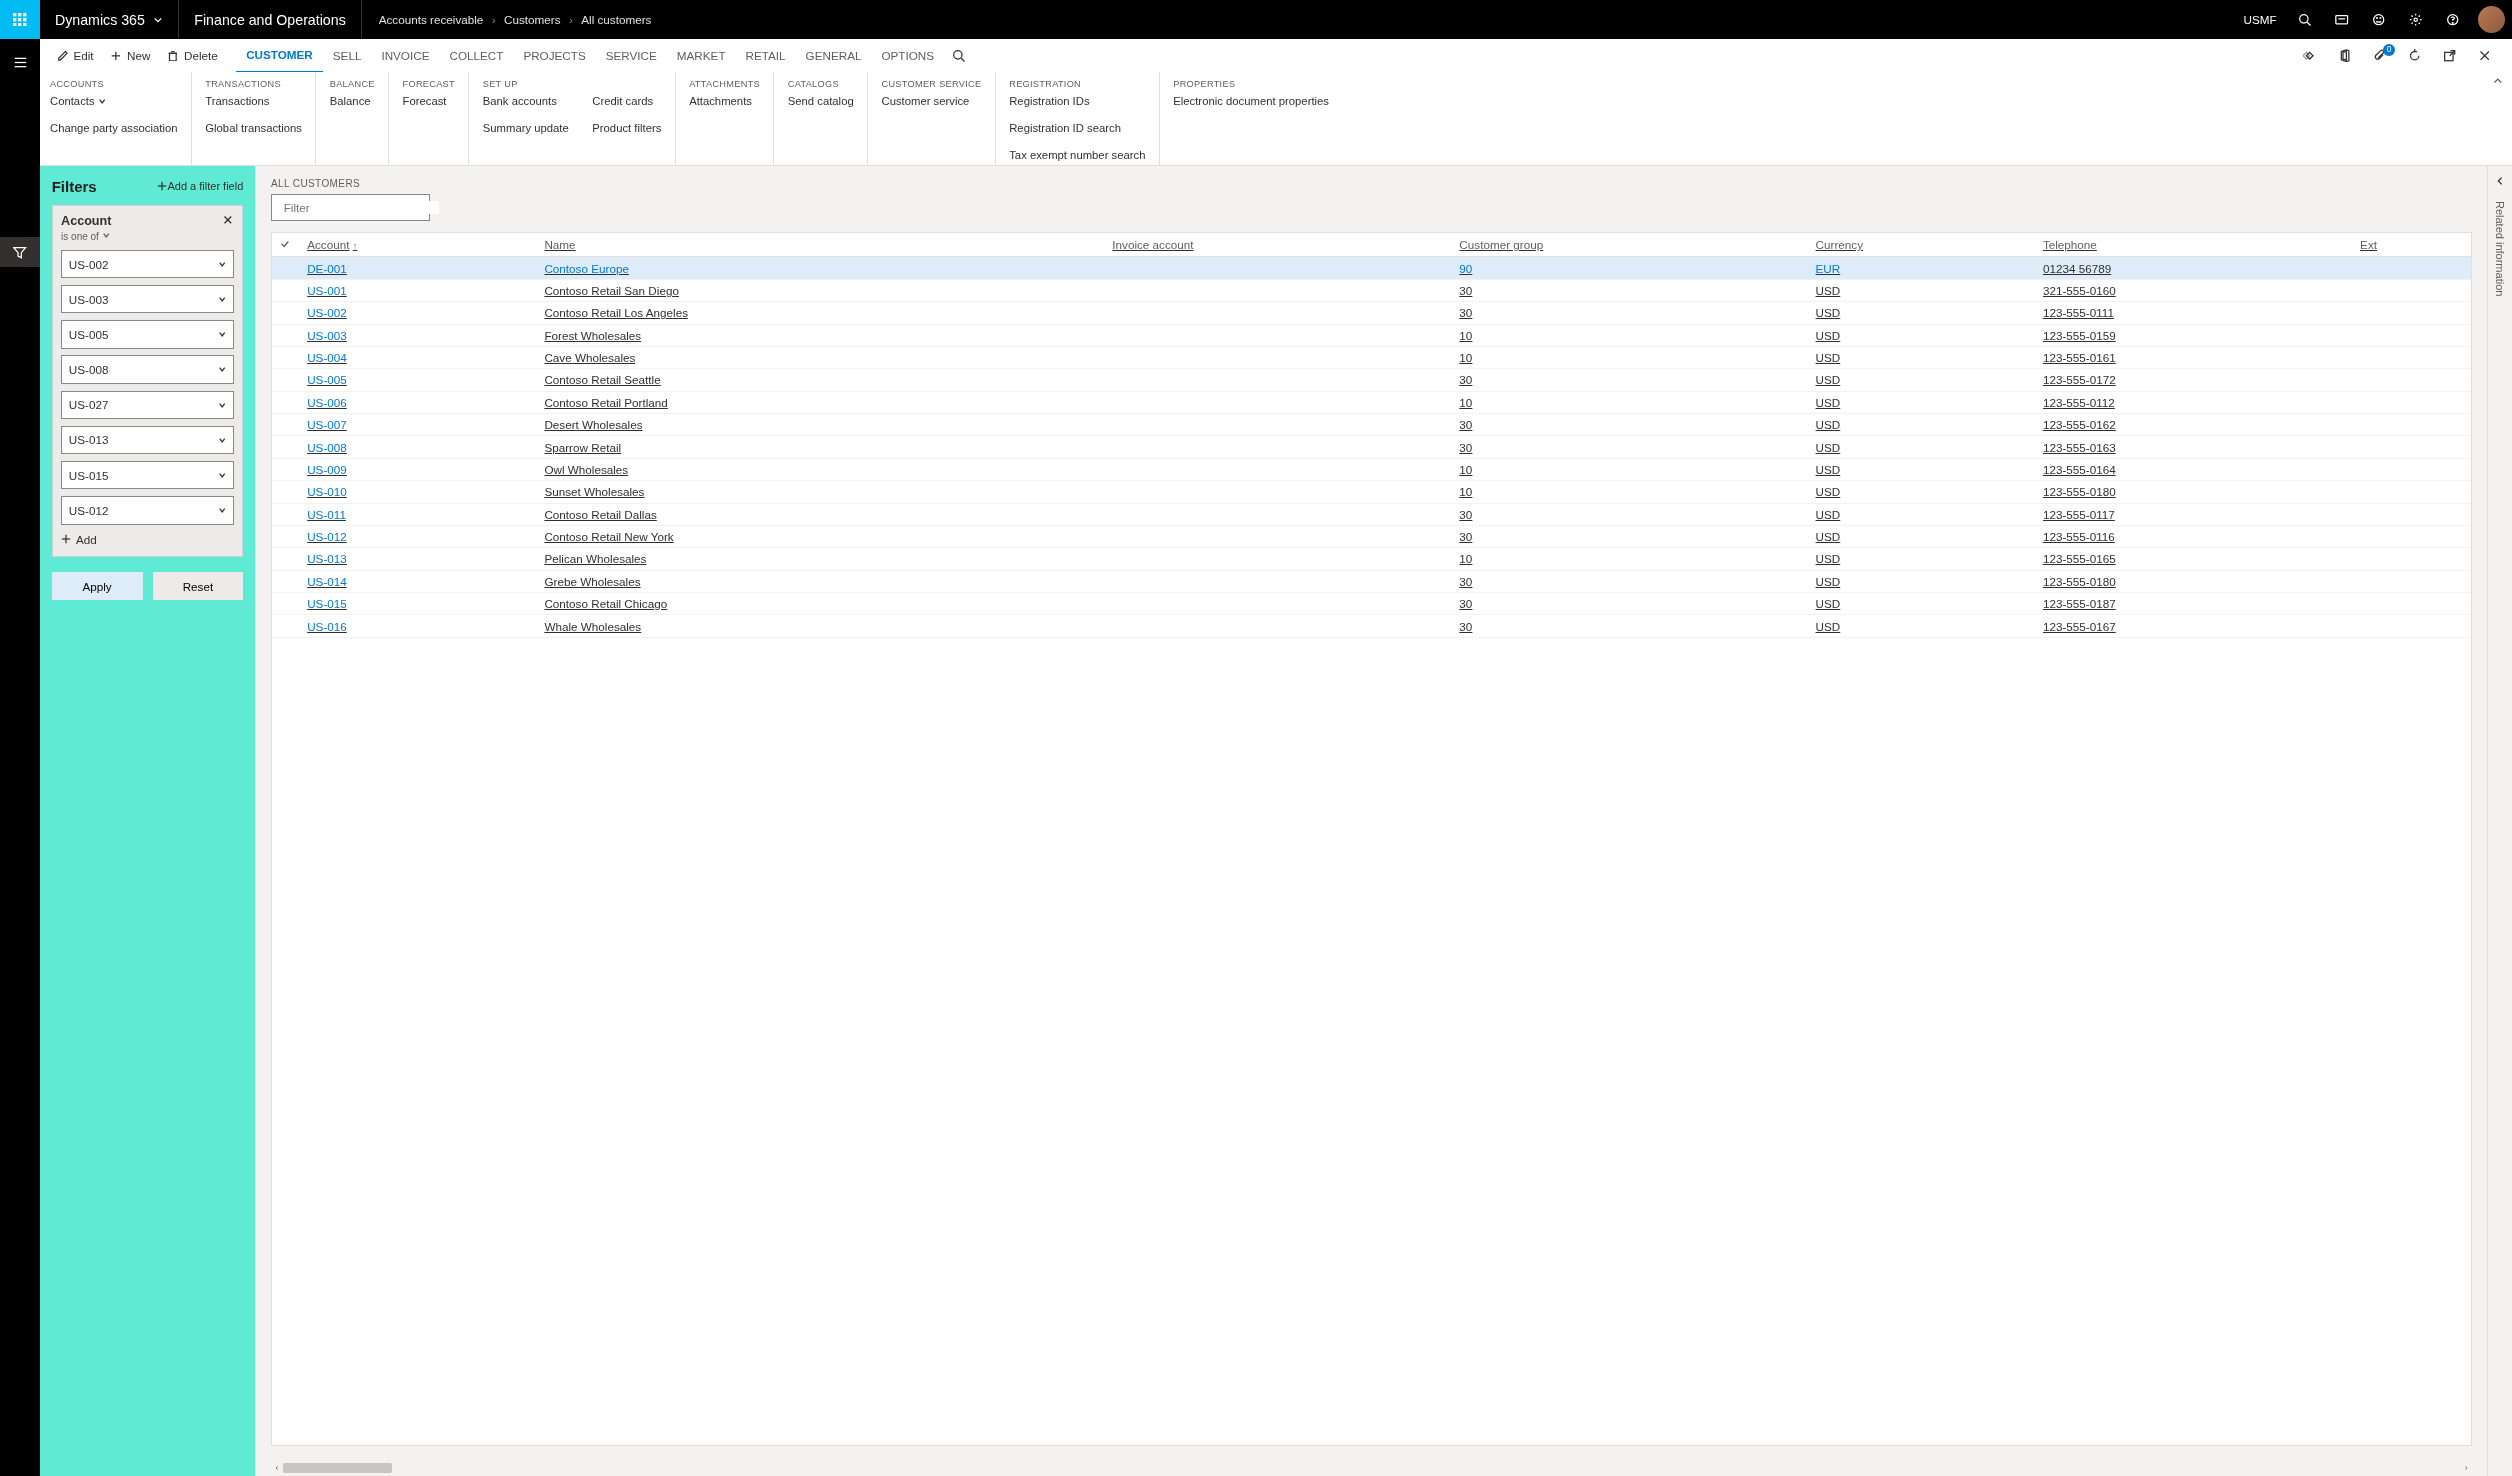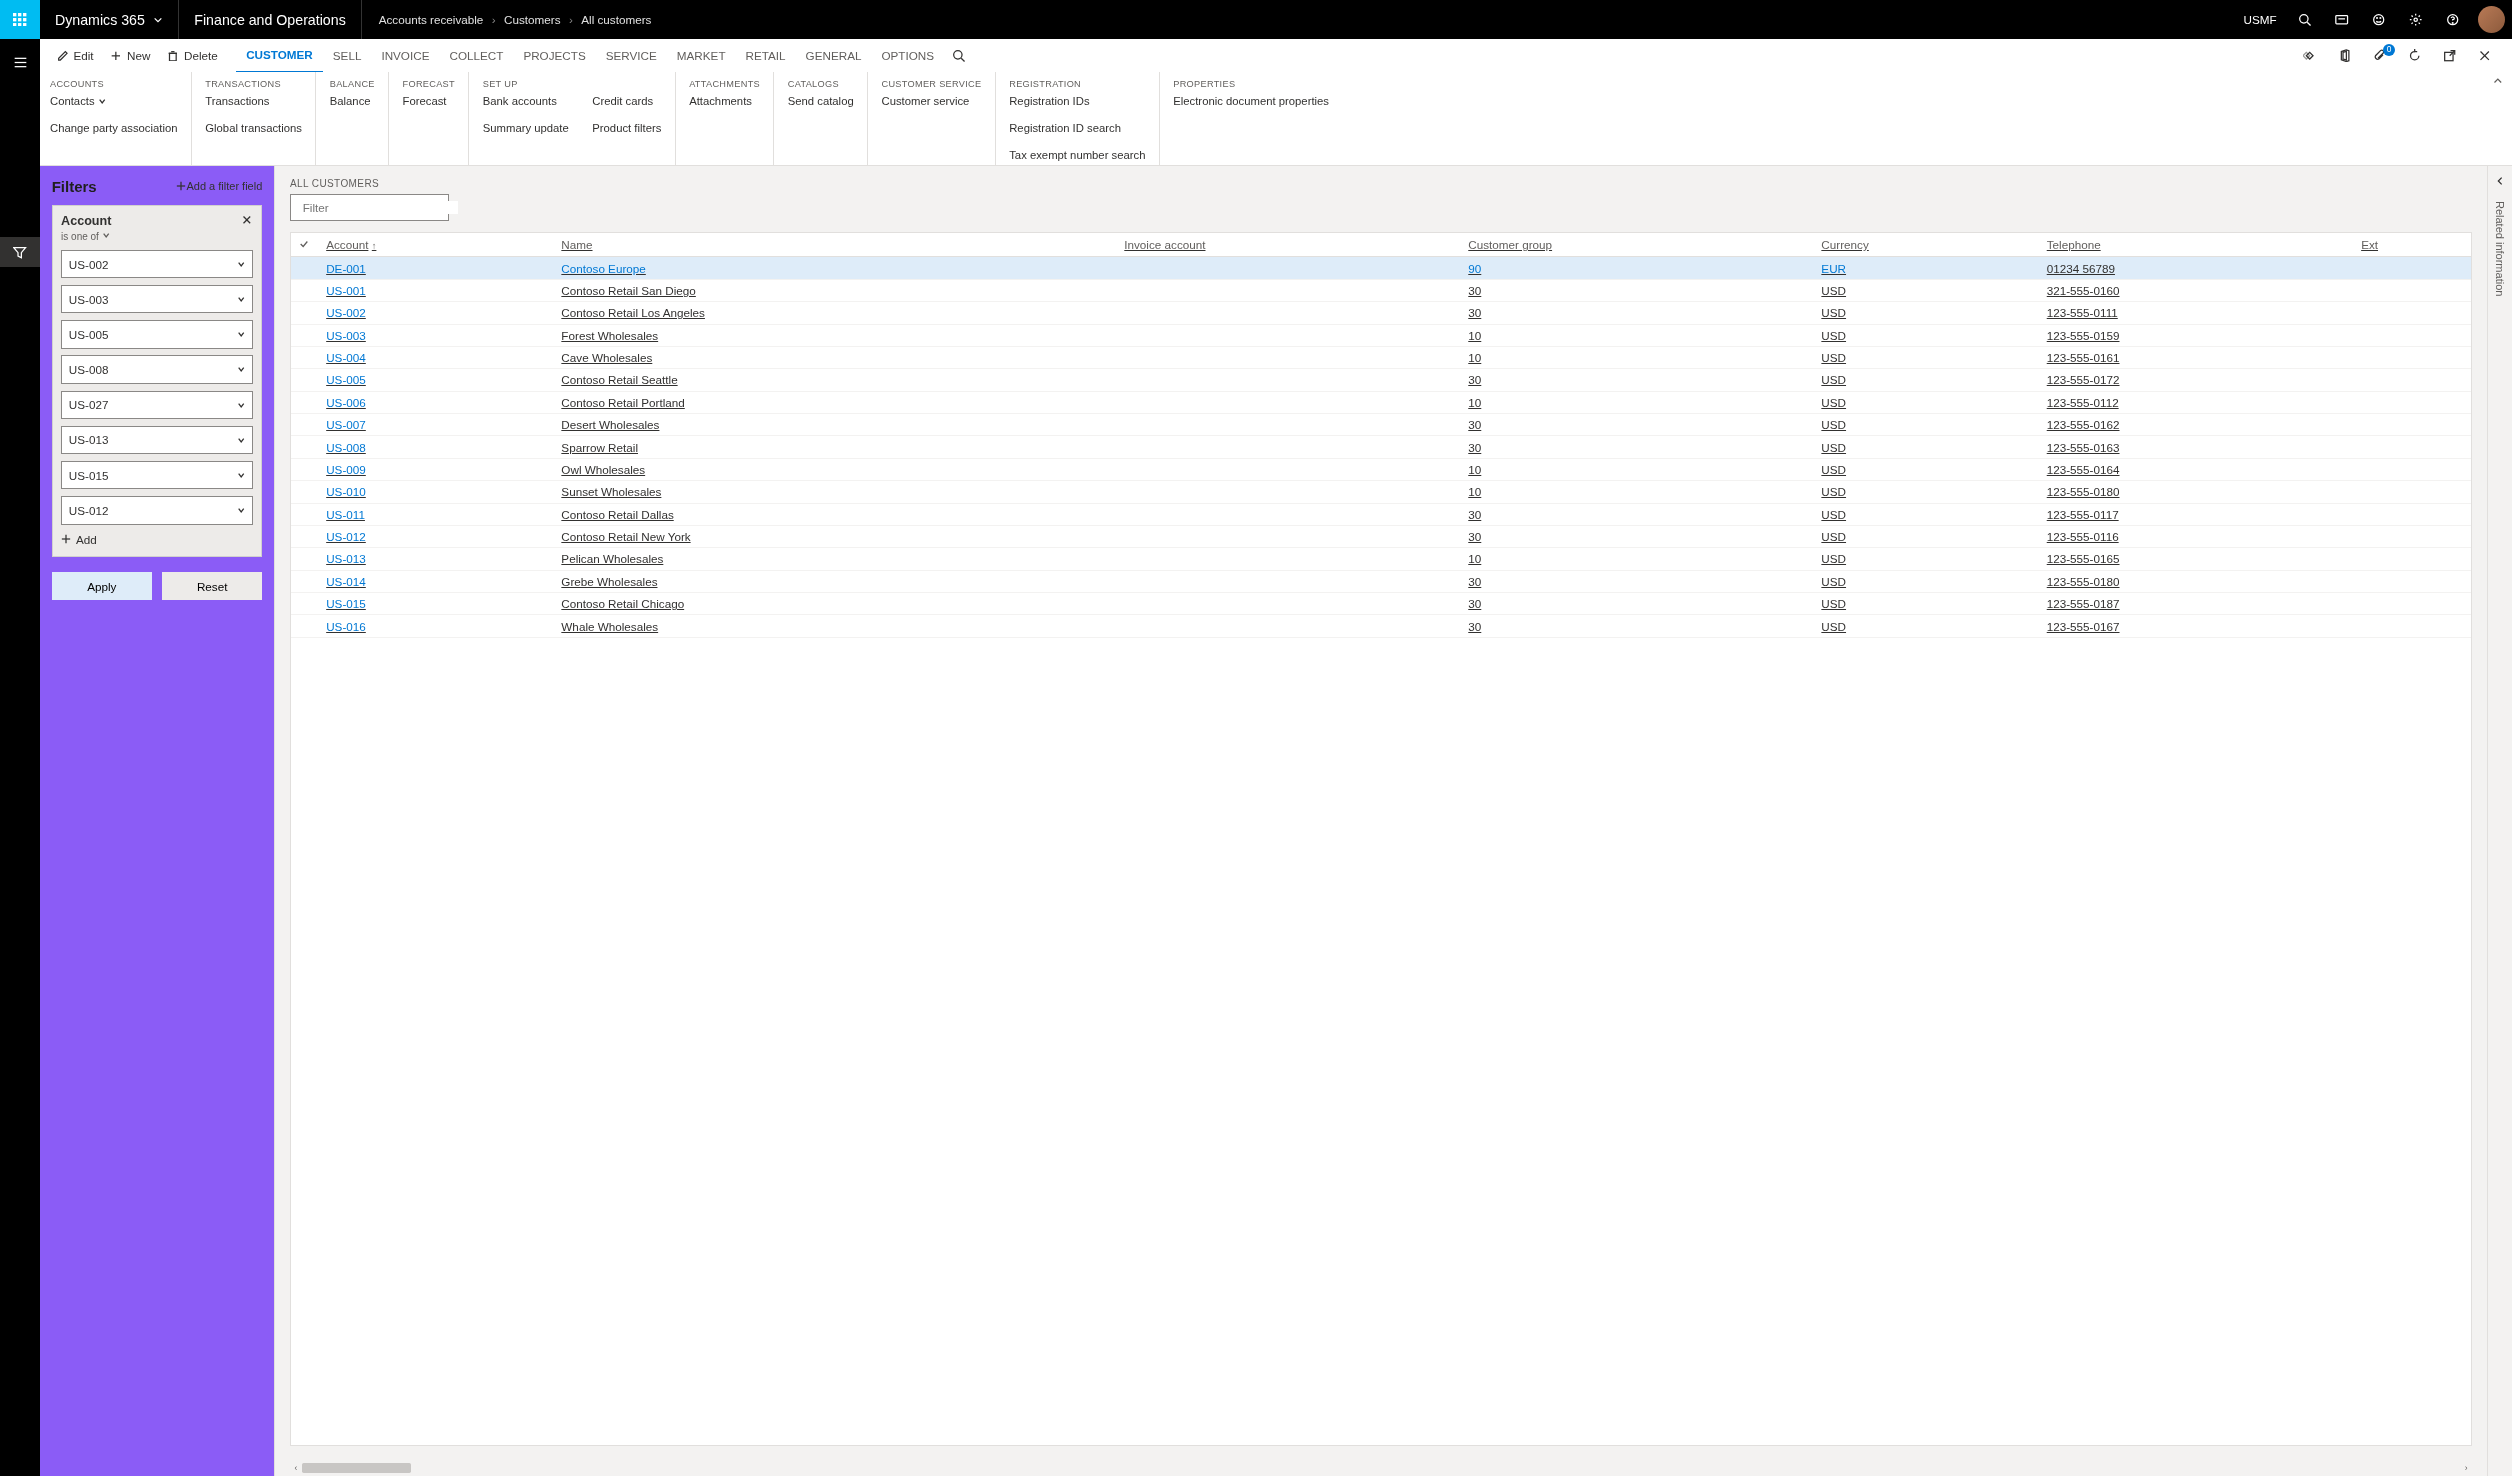--- a/index.html
+++ b/index.html
@@ -41,21 +41,21 @@
 .ribbon-title { font-size: 9.2px; color: #605e5c; letter-spacing: 0.3px; margin-bottom: 6.7px; }
 .ribbon-links { display: flex; gap: 23.5px; }
 .ribbon-col { display: flex; flex-direction: column; gap: 15px; }
 .ribbon-link { font-size: 11.3px; color: #323130; cursor: pointer; white-space: nowrap; }
 .collapse-caret { position: absolute; right: 8.4px; top: 75px; color: #605e5c; }
 
 
 .content { position: absolute; left: 40px; right: 0; top: 166px; bottom: 0; display: flex; background: #f3f2f1; }
 
 
-.filter-pane { width: 235px; background: #8b5cf6; border-right: 0.8px solid #e1dfdd; padding: 11.7px; overflow: auto; }
+.filter-pane { width: 216px; background: #5eead4; border-right: 0.8px solid #e1dfdd; padding: 11.7px; overflow: auto; }
 .filter-head { display: flex; align-items: center; justify-content: space-between; margin-bottom: 10px; }
 .filter-title { font-size: 15px; font-weight: 600; color: #201f1e; }
 .add-filter { font-size: 11px; color: #323130; display: inline-flex; align-items: center; gap: 0; cursor: pointer; }
 .filter-card { background: #edebe9; border: 0.8px solid #d2d0ce; padding: 8.4px; }
 .filter-card-head { display: flex; justify-content: space-between; align-items: flex-start; }
 .filter-field-name { font-weight: 600; font-size: 12.6px; }
 .filter-op { font-size: 10px; color: #605e5c; margin-top: 1.7px; display: inline-flex; gap: 3.4px; }
 .filter-value { width: 100%; height: 28.5px; border: 0.8px solid #8a8886; background: #fff; margin-top: 6.7px; padding: 0 6.7px; font-size: 11.7px; display: flex; align-items: center; justify-content: space-between; }
 .add-value { margin-top: 8.4px; display: inline-flex; align-items: center; gap: 5px; font-size: 11.7px; color: #323130; cursor: pointer; }
 .filter-buttons { display: flex; gap: 10px; margin-top: 15px; }

